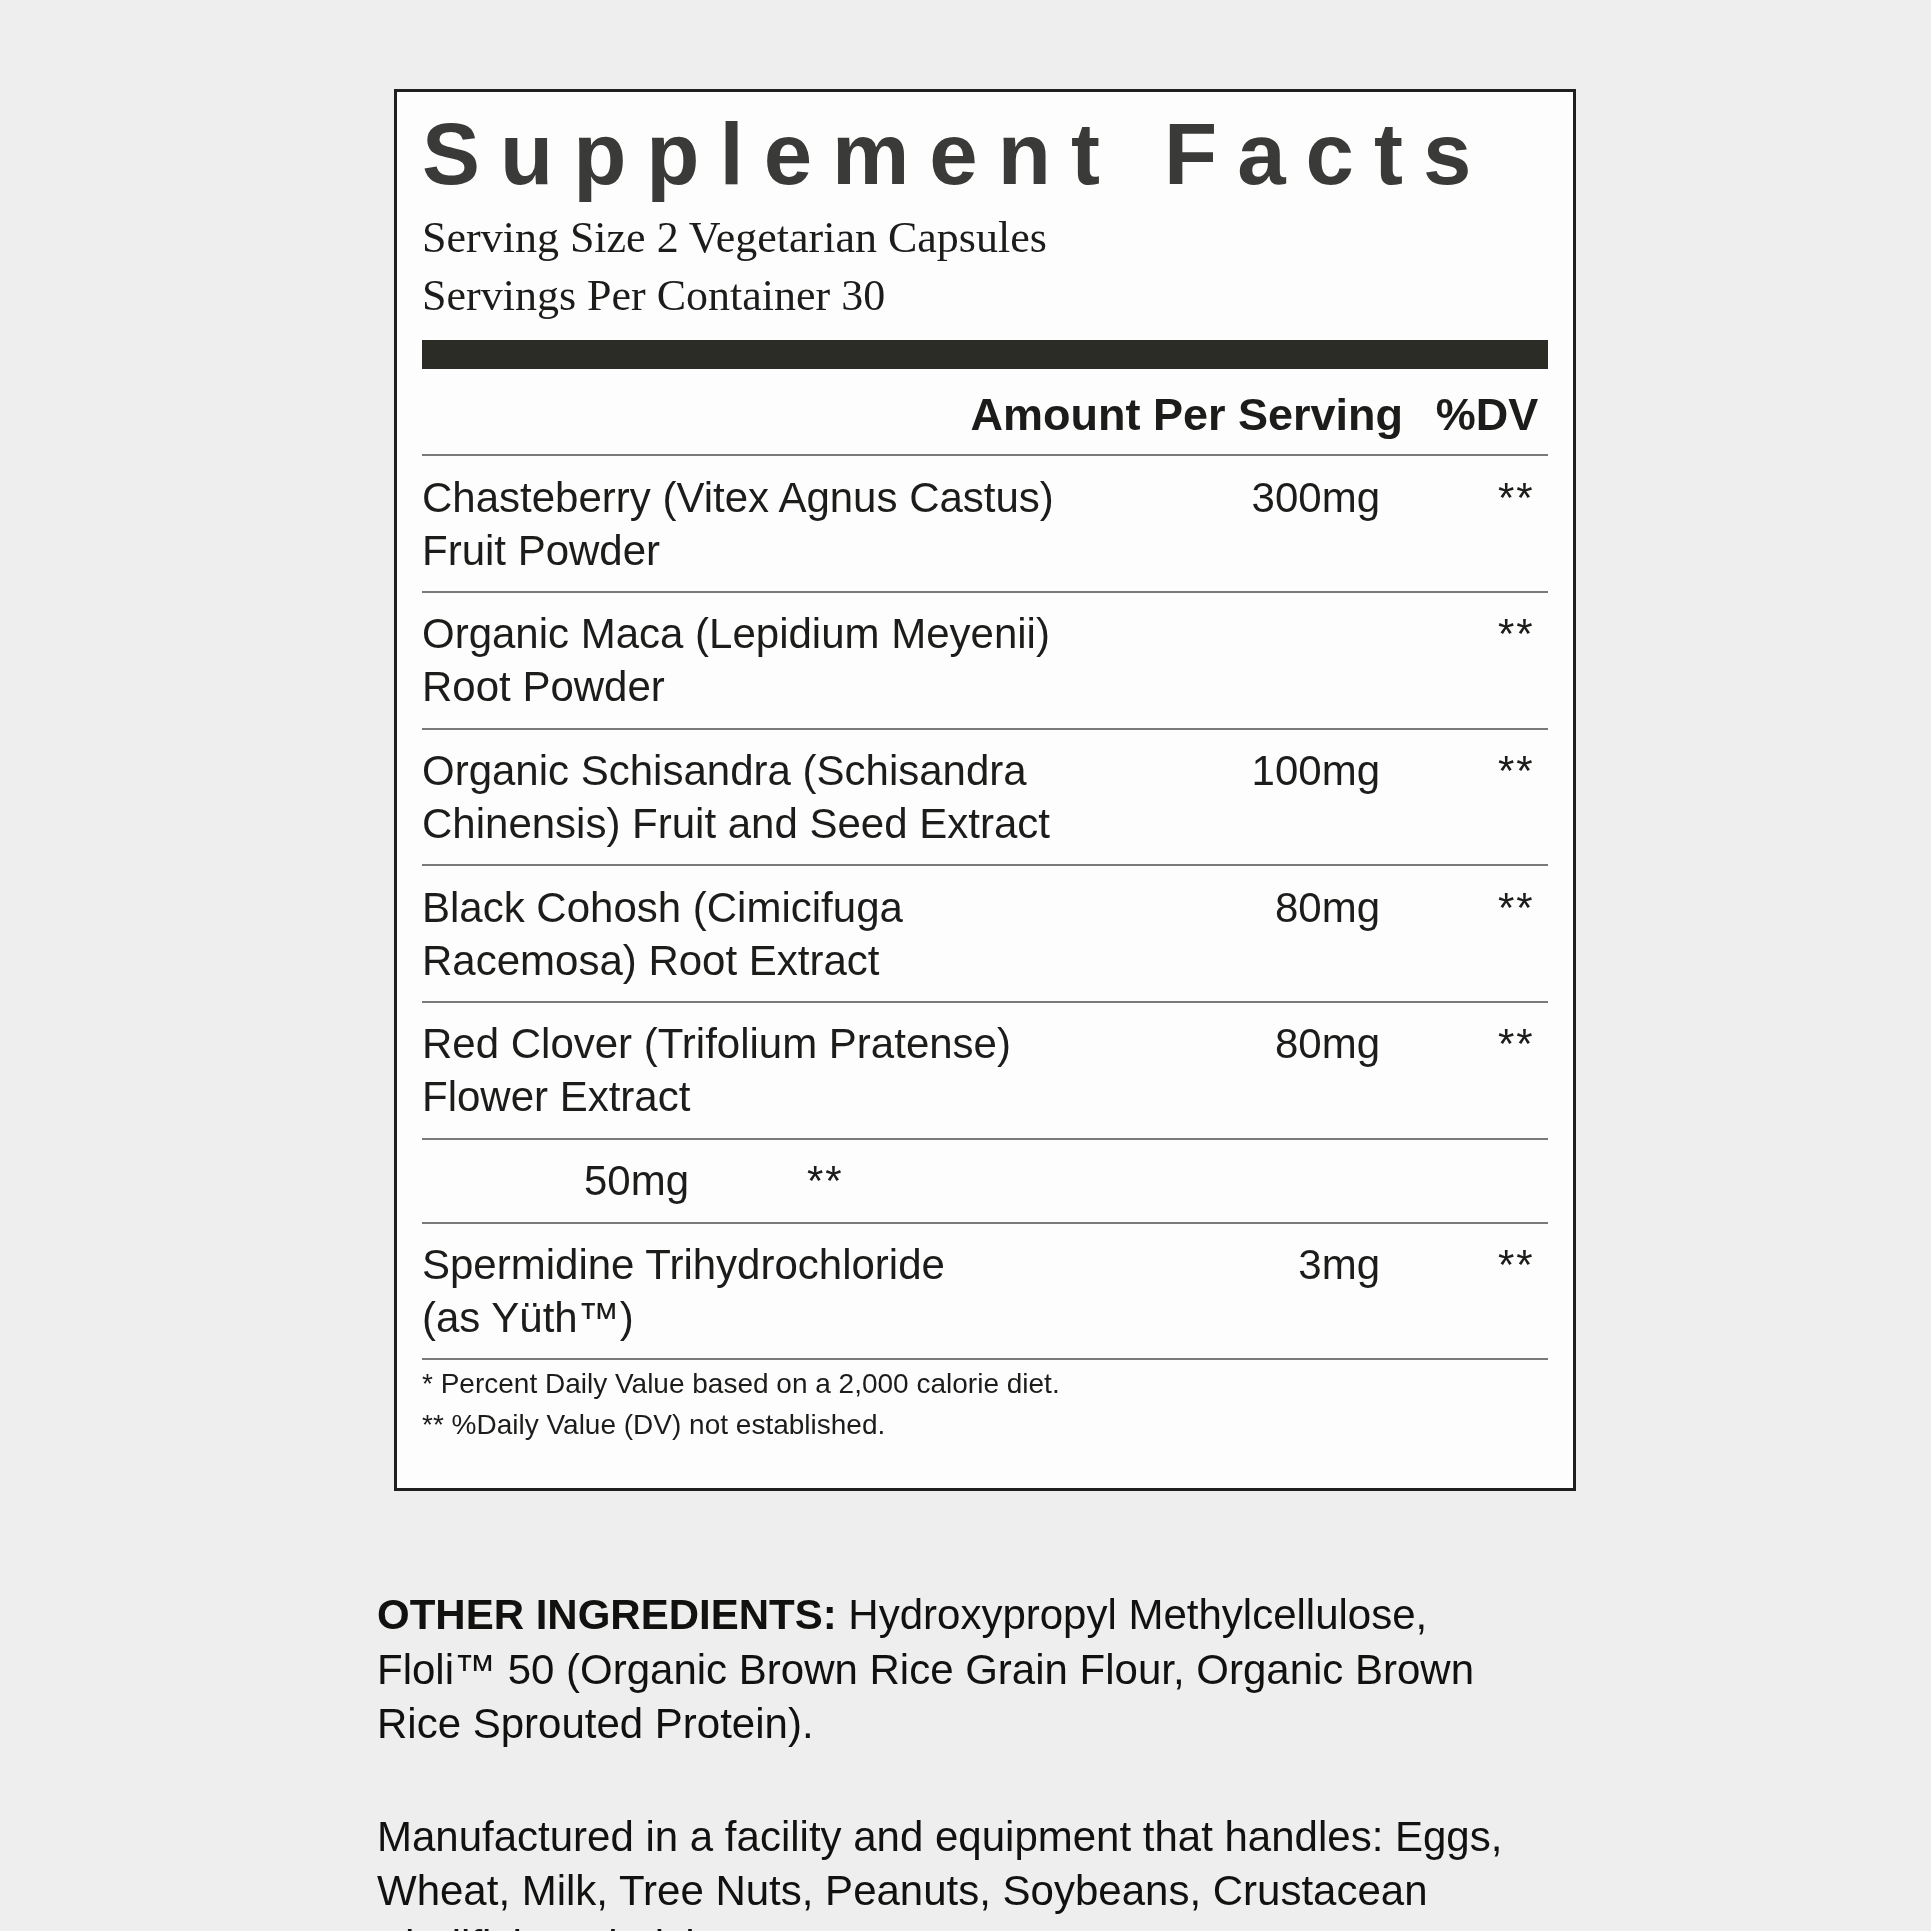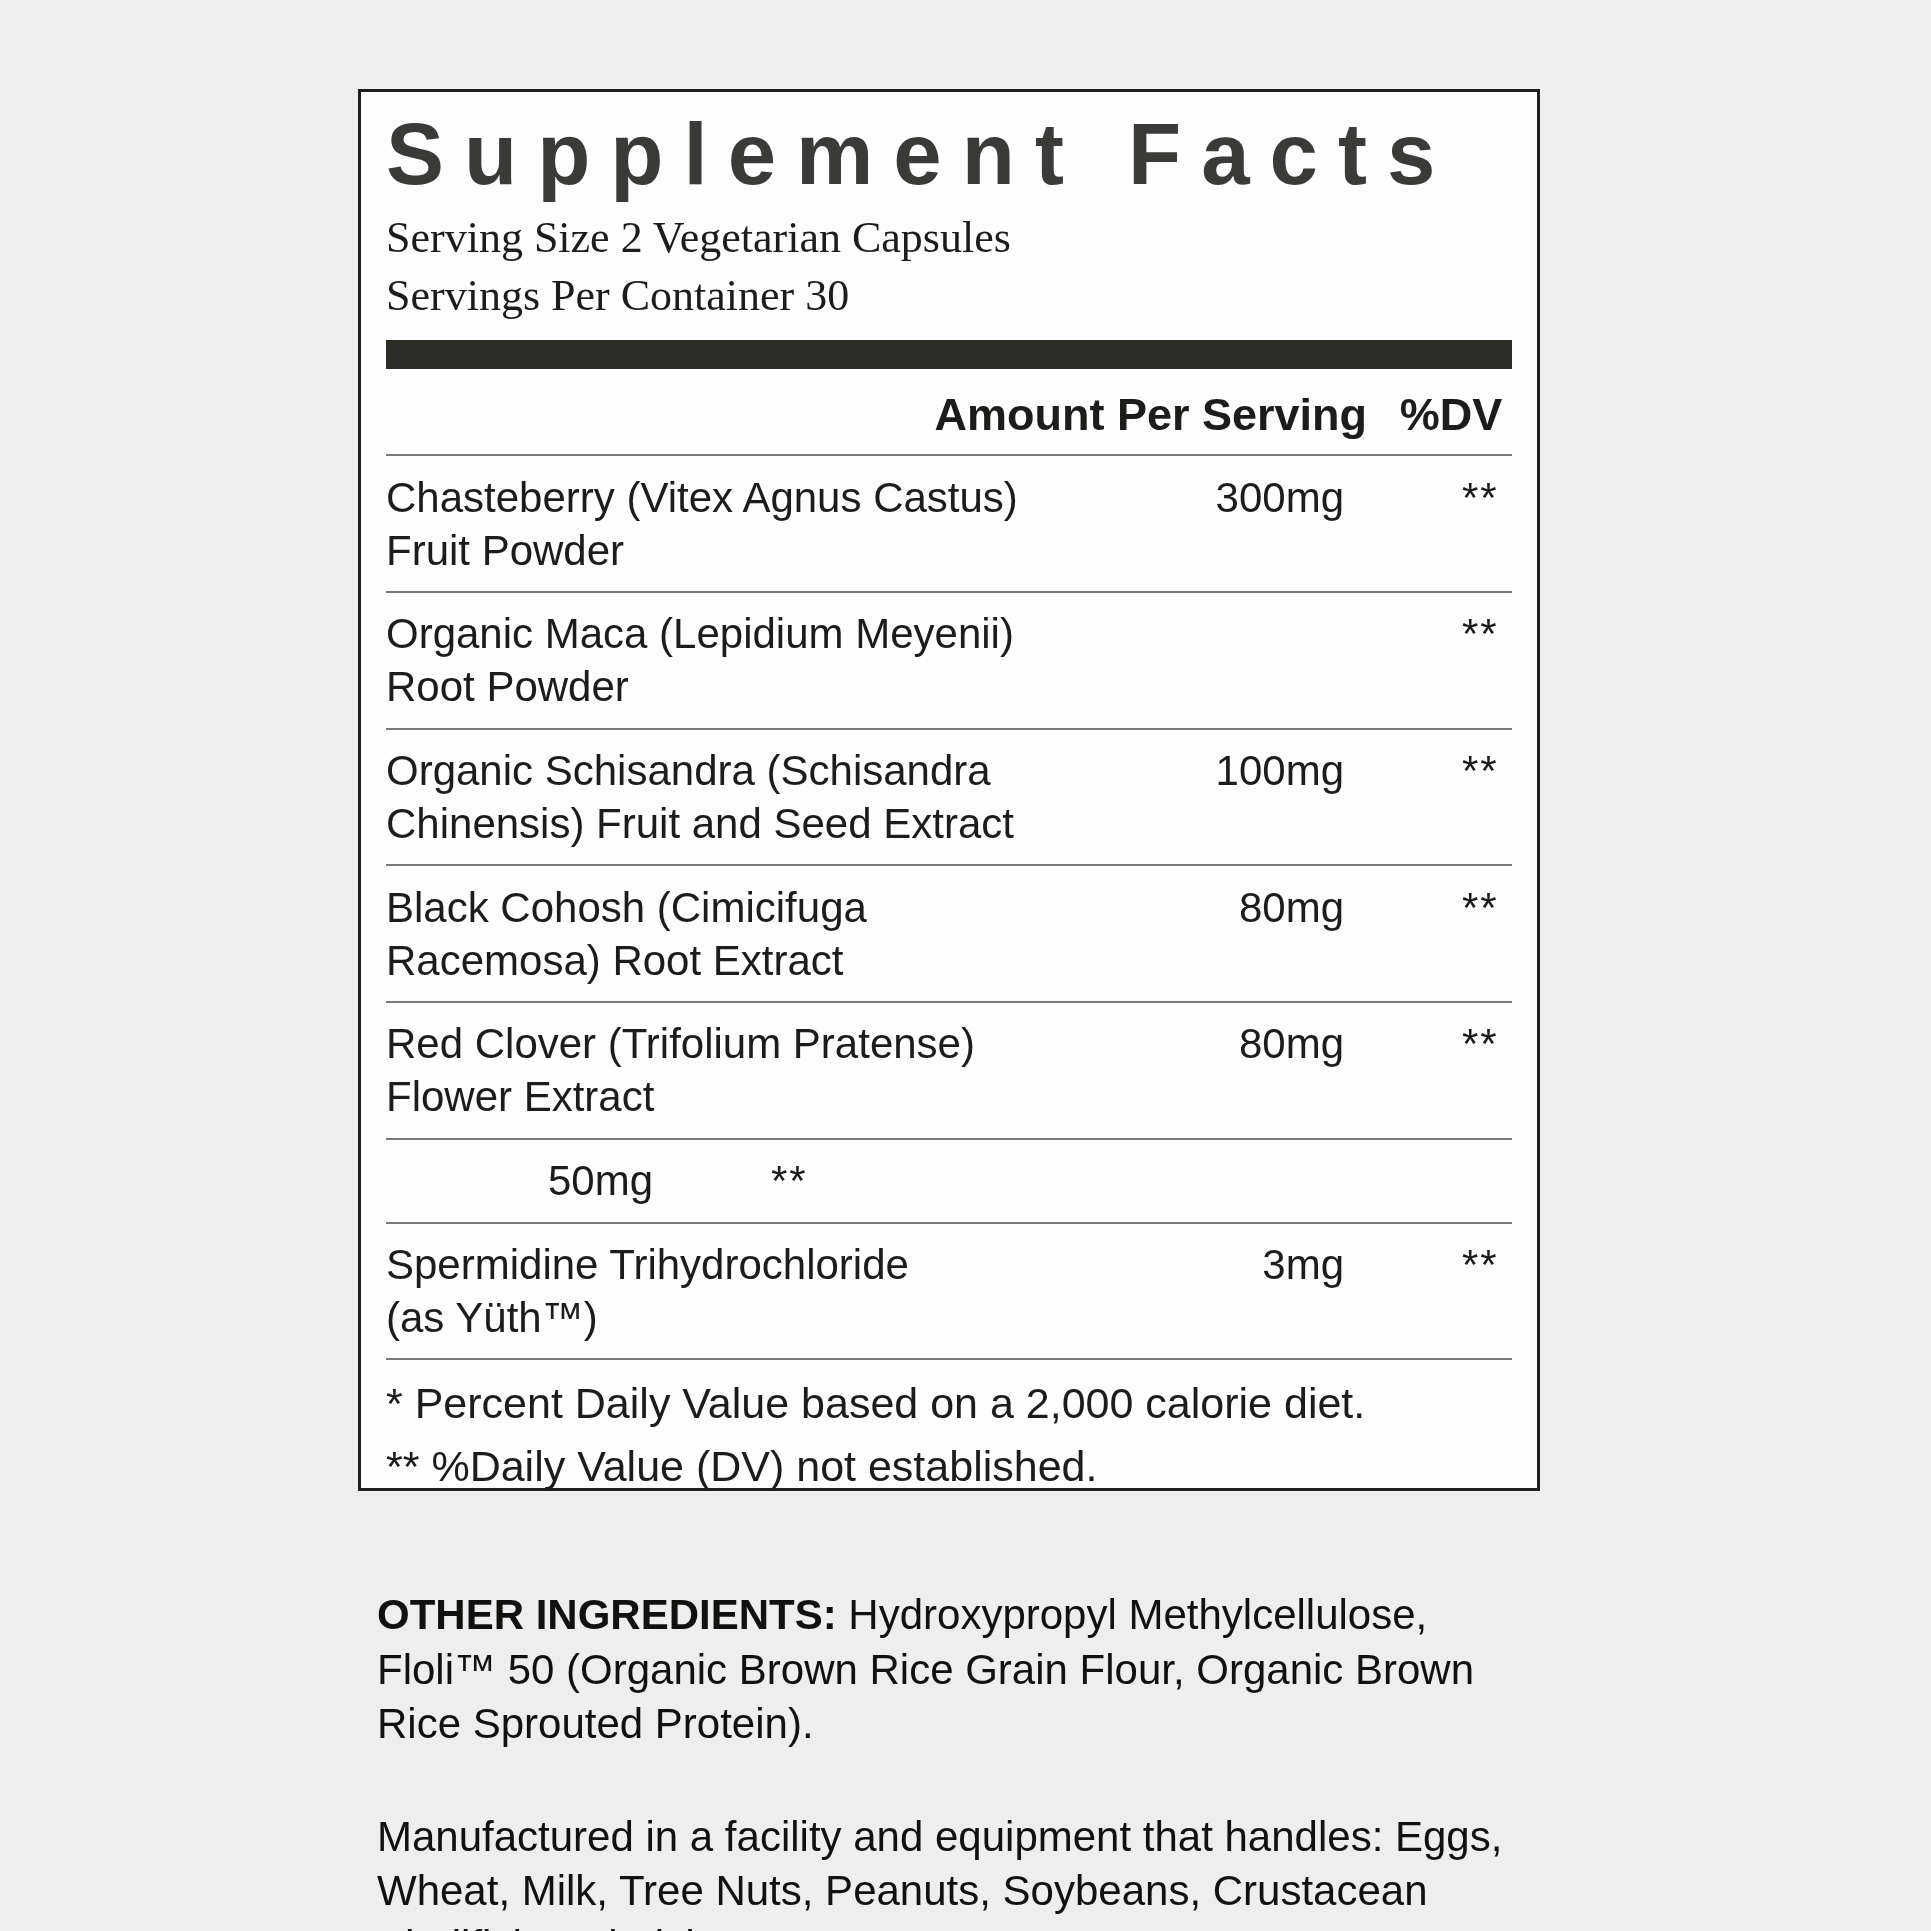--- a/index.html
+++ b/index.html
@@ -6,21 +6,21 @@
   body {
     width: 1931px; height: 1931px;
     background: #eeeeee;
     font-family: "Liberation Sans", sans-serif;
     color: #1c1c1a;
     position: relative;
     overflow: hidden;
   }
   .label-box {
     position: absolute;
-    left: 358px; top: 89px;
+    left: 394px; top: 89px;
     width: 1182px; height: 1402px;
     box-sizing: border-box;
     background: #fdfdfd;
     border: 3.9px solid #1f1f1f;
     padding: 13.5px 25px 0 25px;
   }
   .sf-title {
     font-size: 87px;
     font-weight: bold;
     letter-spacing: 20px;
@@ -56,23 +56,22 @@
     padding: 15.4px 0 13.5px 0;
     border-bottom: 2.9px solid #7a7a7a;
     font-size: 42px;
     line-height: 1.26;
   }
   .row .name { flex: 1; white-space: pre-line; }
   .row .amount { width: 290px; text-align: right; padding-right: 23px; box-sizing: border-box; }
   .row .dv { width: 145px; text-align: right; padding-right: 13.5px; box-sizing: border-box; letter-spacing: 1.9px; }
   .footnotes {
     padding-top: 4px;
-    font-size: 43px;
+    font-size: 28px;
     line-height: 1.45;
-    margin-top: 8px;
   }
   .bottom-text {
     position: absolute;
     left: 377px; top: 1588px;
     width: 1284px;
     font-size: 42px;
     line-height: 1.3;
     color: #111110;
   }
   .para { white-space: pre-line; margin: 0; }

